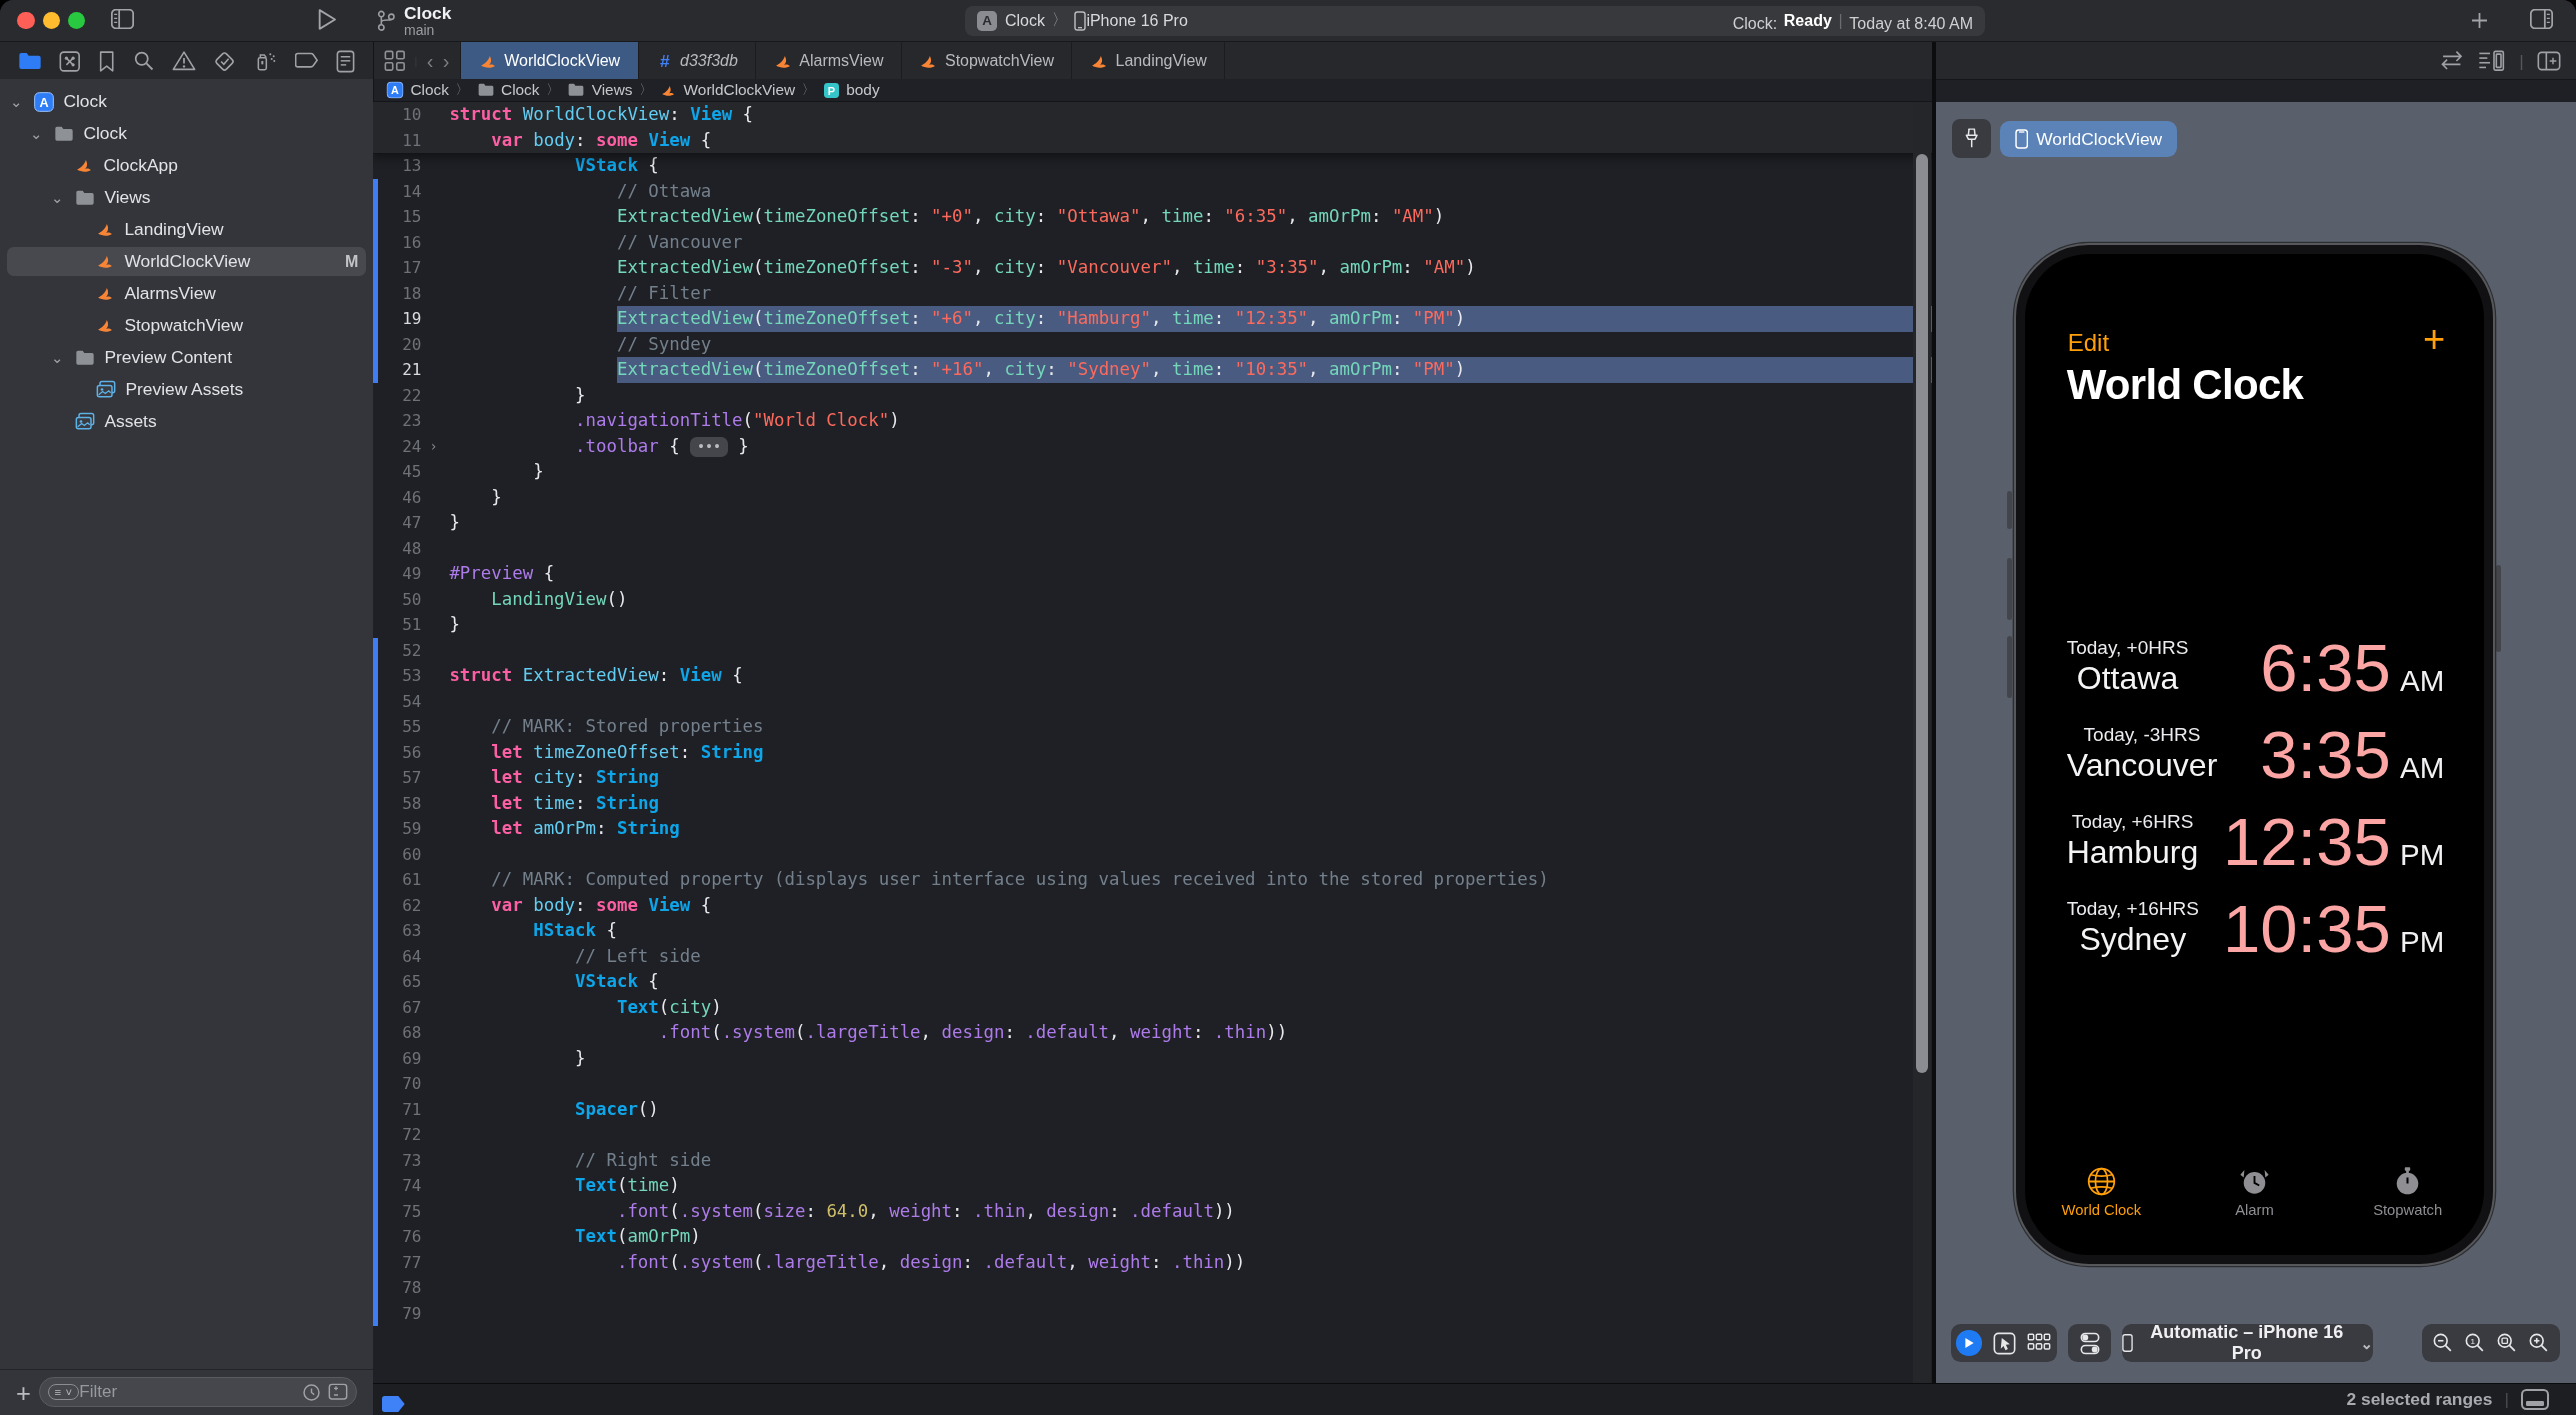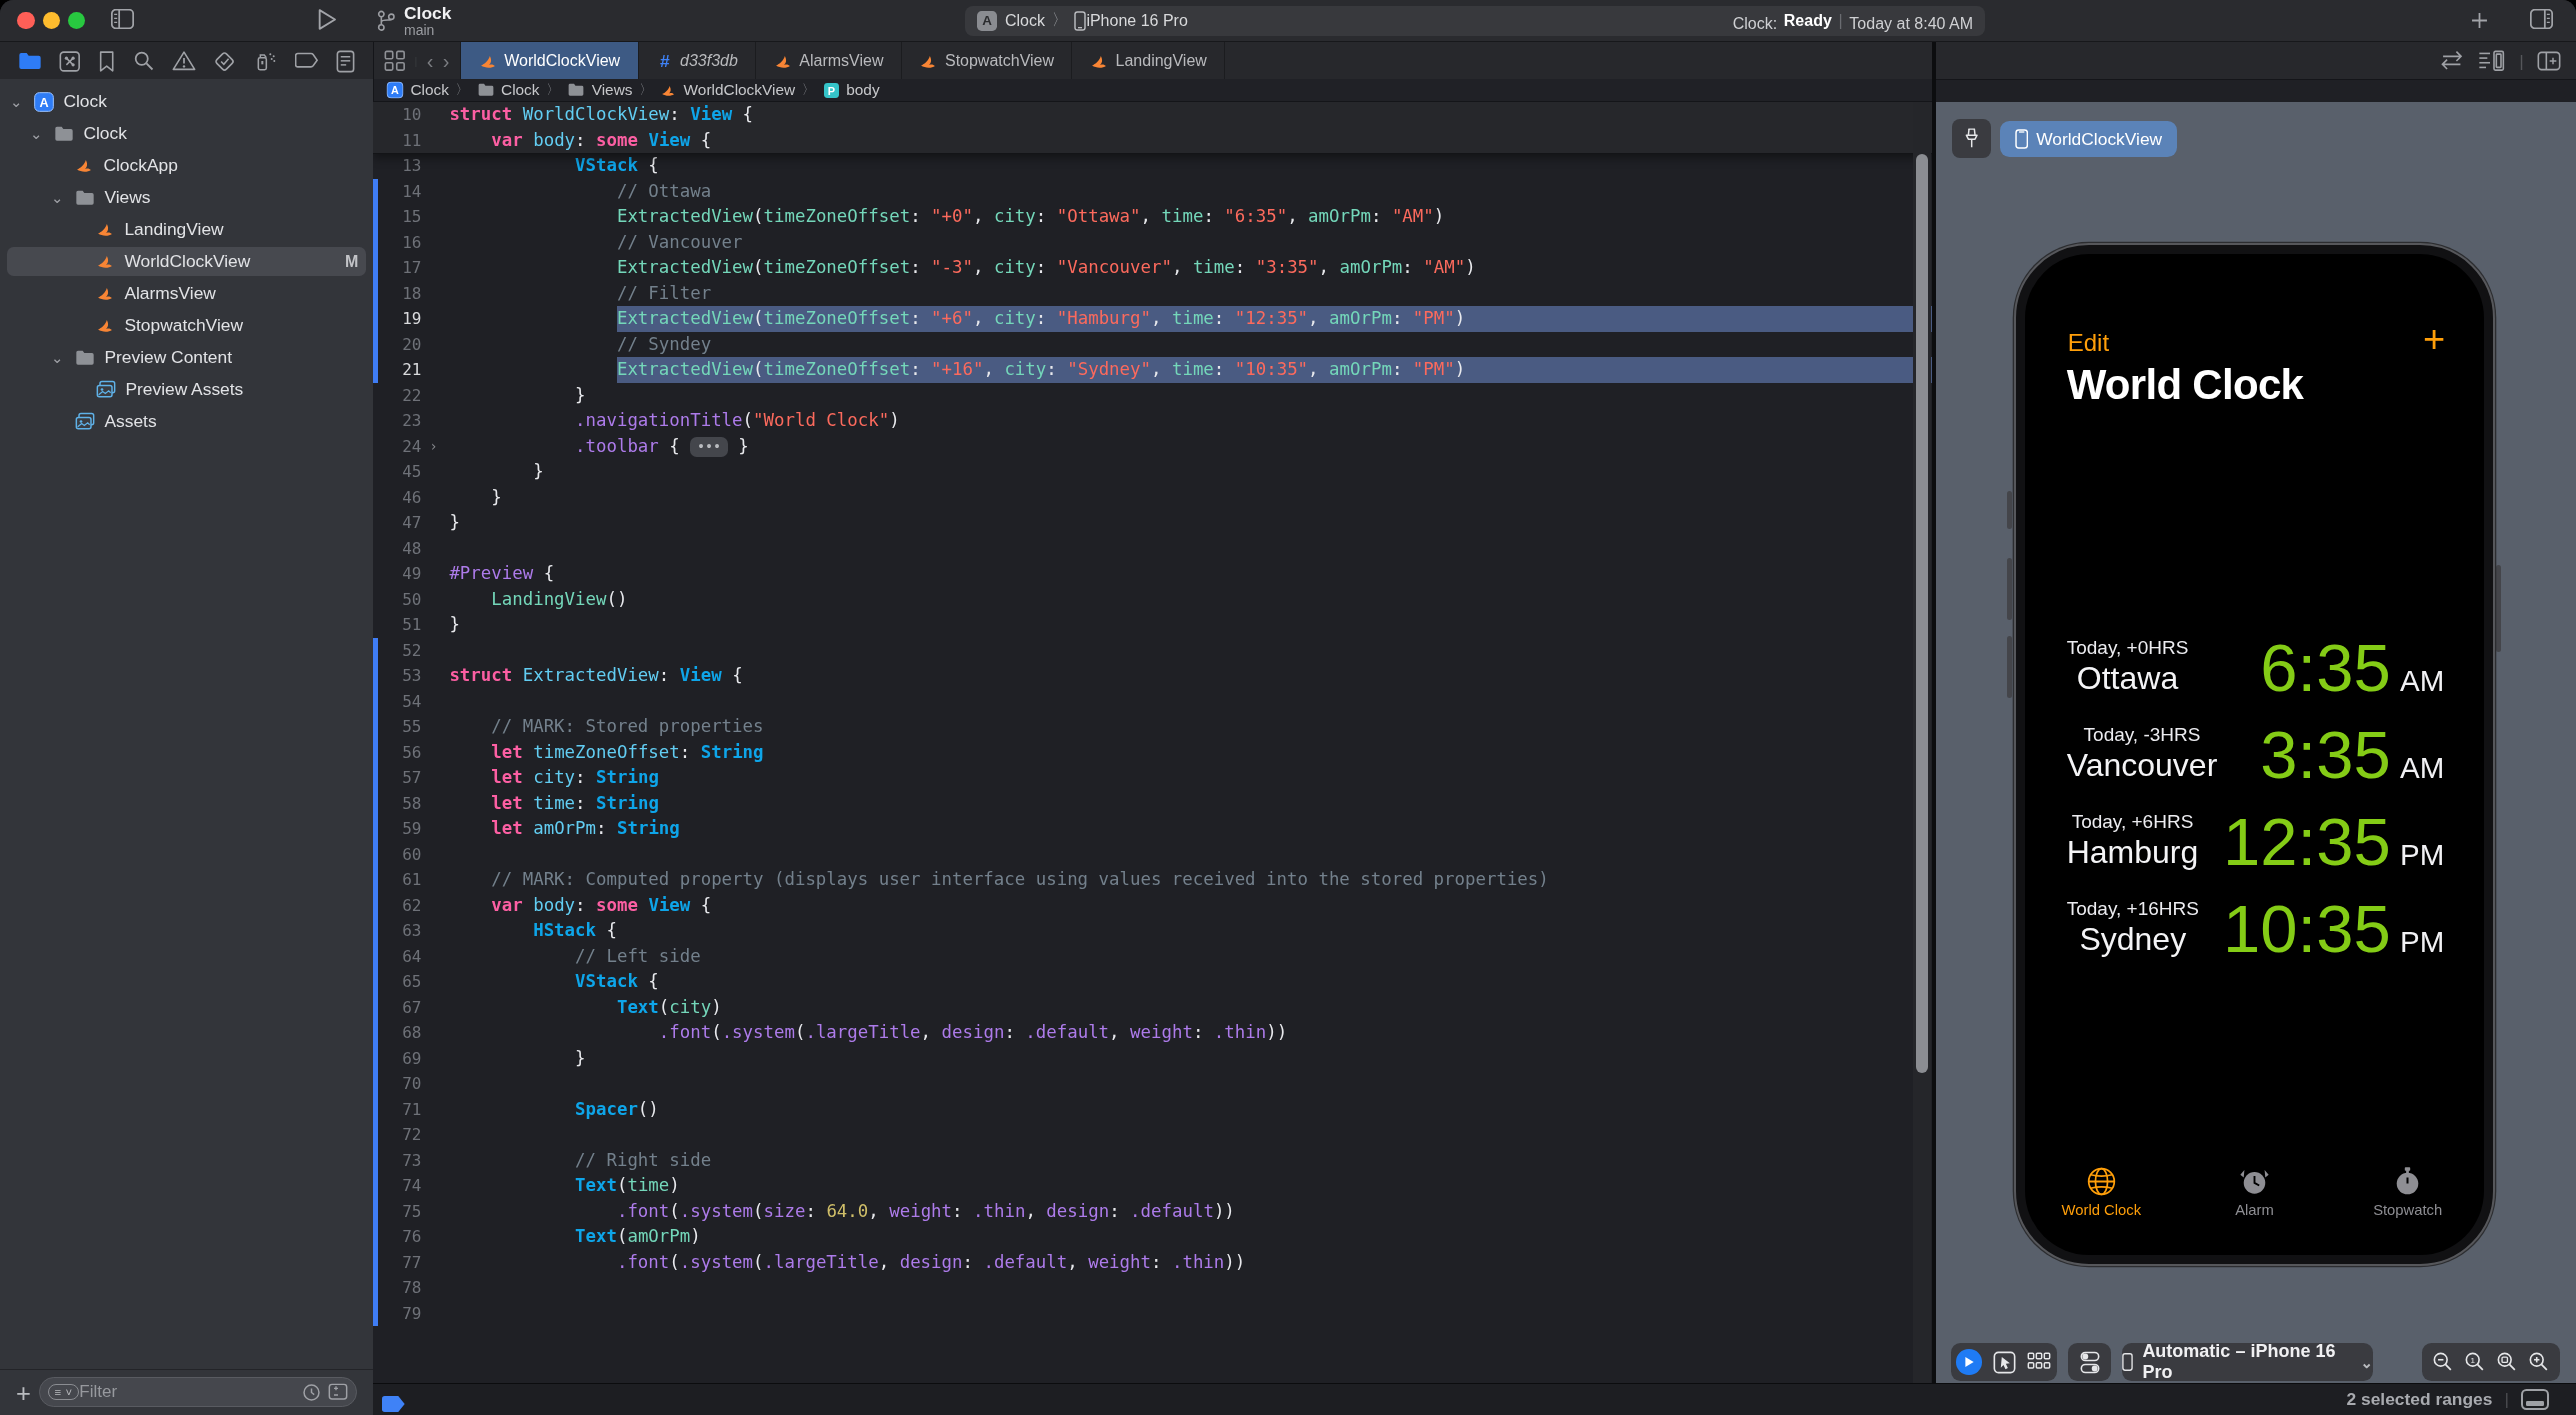--- a/index.html
+++ b/index.html
@@ -105,29 +105,29 @@
   .screen{position:absolute;left:8.7px;top:8.7px;right:8.7px;bottom:8.7px;background:#000;border-radius:64px;overflow:hidden;}
   .scr-edit{position:absolute;left:43px;top:75px;color:#ff9f0a;font-size:24px;}
   .scr-plus{position:absolute;right:39px;top:64px;color:#ff9f0a;font-size:38px;font-weight:200;}
   .scr-title{position:absolute;left:42px;top:107px;color:#fff;font-size:42px;font-weight:bold;letter-spacing:-0.7px;}
   .clockrows{position:absolute;left:42px;right:40px;top:370px;}
   .clockrow{height:87px;display:flex;align-items:center;}
   .cr-left{display:flex;flex-direction:column;align-items:center;}
   .cr-label{color:#ececf0;font-size:19px;}
   .cr-city{color:#f4f4f6;font-size:32px;font-weight:200;margin-top:1.3px;}
   .cr-right{margin-left:auto;display:flex;align-items:flex-end;gap:9.4px;}
-  .cr-time{color:#84cc16;font-size:67px;font-weight:100;line-height:67px;font-family:"Liberation Sans",sans-serif;}
+  .cr-time{color:#fca5a5;font-size:67px;font-weight:100;line-height:67px;font-family:"Liberation Sans",sans-serif;}
   .cr-ampm{color:#f1f1f4;font-size:29.5px;font-weight:200;line-height:40px;}
   .phtabbar{position:absolute;left:0;right:0;top:912px;display:flex;}
   .phtab{flex:1;display:flex;flex-direction:column;align-items:center;gap:5.4px;color:#8e8e93;}
   .phtab.active{color:#ff9f0a;}
   .phtab .plabel{font-size:14.8px;}
 
   
-  .pvbar{position:absolute;bottom:2px;left:0;right:0;height:38px;}
+  .pvbar{position:absolute;bottom:21px;left:0;right:0;height:38px;text-align:center;}
   .pvgroup{position:absolute;height:38px;background:#3a3b40;border-radius:9.4px;display:flex;align-items:center;justify-content:space-around;color:#e6e7e9;}
   .playcirc{width:25.5px;height:25.5px;border-radius:50%;background:#1f7bf4;display:flex;align-items:center;justify-content:center;color:#fff;}
   .devpill{position:absolute;height:38px;background:#3a3b40;border-radius:9.4px;display:flex;align-items:center;justify-content:center;gap:9.4px;color:#f0f0f2;font-size:18px;font-weight:bold;}
   .devpill .chev{color:#b9bbbf;font-size:14.8px;}
   svg{display:block;}
 </style>
 </head>
 <body>
 
 <div class="window">

